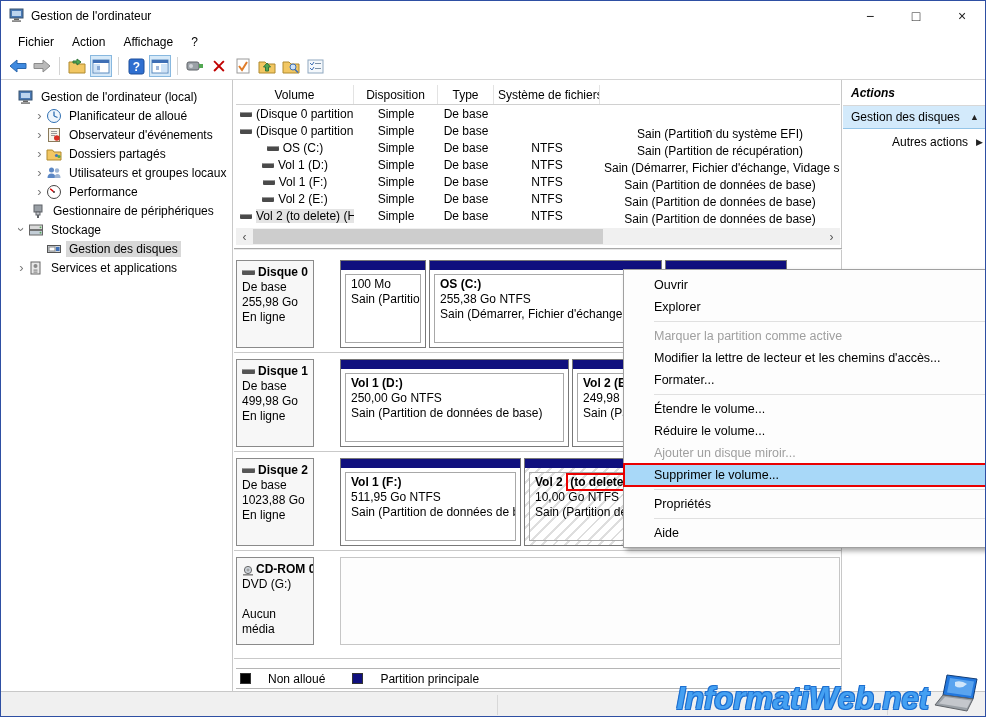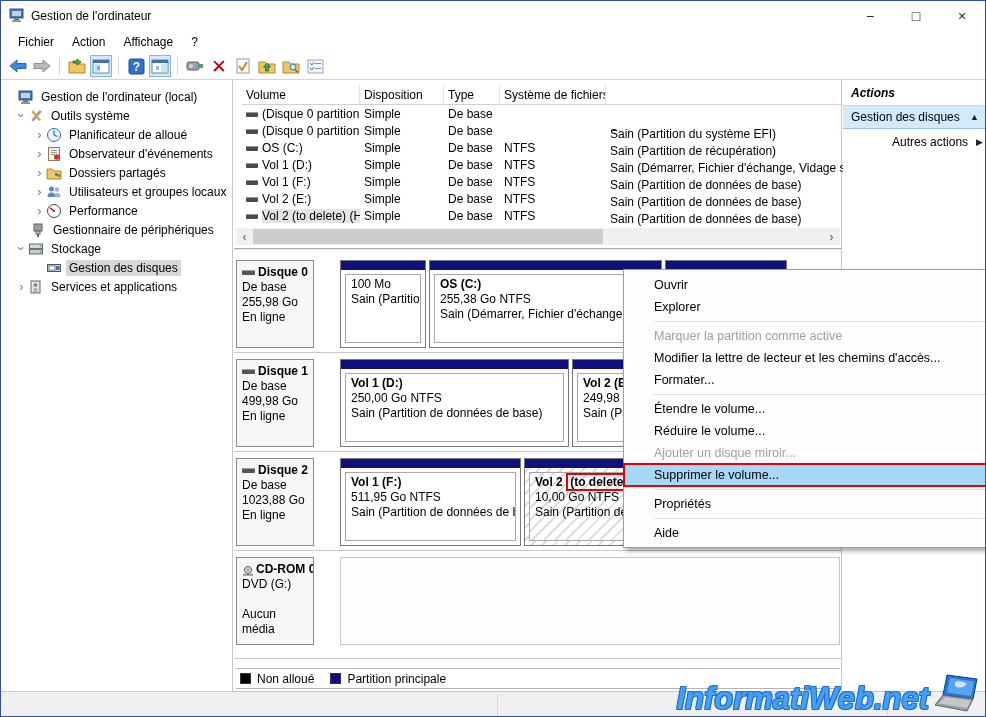--- a/index.html
+++ b/index.html
@@ -30,21 +30,21 @@
   .tree{ position:absolute; left:0; top:0; width:232px; height:611px; border-right:1px solid #c8c8c8; padding-top:7px; overflow:hidden; }
   .tree-row{ height:19px; display:flex; align-items:center; white-space:nowrap; }
   .tw-exp{ width:13px; text-align:center; color:#777; font-size:13px; display:inline-block; }
   .tw-exp.open{ transform:rotate(90deg); }
   .tree-icn{ width:16px; height:16px; margin-right:4px; flex:none; }
   .tree-label{ padding:1px 3px; }
   .tree-label.selected{ background:#d8d8d8; }
   
   .center{ position:absolute; left:233px; top:0; width:608px; height:611px; background:#fff; border-right:1px solid #c8c8c8; }
   
-  .vtable{ position:absolute; left:8px; top:5px; width:604px; }
+  .vtable{ position:absolute; left:2px; top:5px; width:604px;text-align:center; }
   .vt-head{ display:flex; height:20px; border-bottom:1px solid #d0d0d0; }
   .vt-h{ border-right:1px solid #e3e3e3; padding:3px 4px; overflow:hidden; white-space:nowrap; }
   .vt-row{ display:flex; height:17px; align-items:center; }
   .vt-c{ padding:0 4px; overflow:hidden; white-space:nowrap; flex:none; }
   .c0{ width:118px; } .c1{ width:84px; } .c2{ width:56px; } .c3{ width:106px; } .c4{ width:240px;margin-top:40px; }
   .vol-glyph{ display:inline-block; width:12px; height:5px; background:#4a4a4a; border-radius:1px; margin-right:4px; vertical-align:middle; box-shadow:inset 0 1px 0 #9a9a9a; }
   .sel-cell{ background:#e4e4e4; }
   
   .hscroll{ position:absolute; left:2px; top:148px; width:604px; height:17px; background:#f0f0f0; display:flex; align-items:center; }
   .hs-arrow{ width:17px; text-align:center; color:#555; font-size:12px; }
@@ -60,21 +60,21 @@
   .band{ position:absolute; left:106px; top:2px; width:500px; height:88px; display:flex; gap:3px; }
   .part{ height:88px; border:1px solid #787878; background:#fff; flex:none; position:relative; overflow:hidden; }
   .part-bar{ height:9px; background:#10107e; }
   .part-body{ position:absolute; left:4px; right:4px; top:13px; bottom:4px; border:1px solid #a8a8a8; background:#fff; padding:2px 5px; line-height:15px; white-space:nowrap; overflow:hidden; }
   .pl1{ font-weight:bold; }
   .hatch, .part-body.hatch{ background-image:repeating-linear-gradient(135deg,#dedede 0 2px,#ffffff 2px 8px); }
   .part.hatched{ background-image:repeating-linear-gradient(135deg,#dedede 0 2px,#ffffff 2px 8px); }
   .red-tag{ border:2px solid #ea0000; padding:0 2px; }
   .empty-band{ position:absolute; left:106px; top:2px; width:500px; height:88px; border:1px solid #c6c6c6; background:#fdfdfd; }
   
-  .legend{ position:absolute; left:2px; top:588px; width:604px; height:21px; border-top:1px solid #b5b5b5; border-bottom:1px solid #b5b5b5; display:flex; align-items:center; padding-left:4px; gap:6px; background:#fff; }
+  .legend{ position:absolute; left:2px; top:588px; width:604px; height:21px; border-top:1px solid #b5b5b5; border-bottom:1px solid #b5b5b5; display:flex; align-items:center; padding-left:4px; gap:17px; background:#fff; }
   .lg-sq{ width:11px; height:11px; display:inline-block; border:1px solid #333; }
   .legend .lg-label{ margin-right:10px; }
   
   .actions{ position:absolute; left:842px; top:0; width:144px; height:611px; background:#fff; }
   .act-title{ font-weight:bold; padding:6px 8px 5px 8px; border-bottom:1px solid #d7d7d7;font-style:italic; }
   .act-group{ display:flex; align-items:center; justify-content:space-between; background:#d3eafb; border-bottom:1px solid #94c5e8; padding:4px 8px; }
   .act-item{ display:flex; align-items:center; justify-content:flex-end; gap:8px; padding:6px 4px 6px 8px; }
   .tri{ font-size:9px; color:#222; }
   
   .ctxmenu{ position:absolute; left:622px; top:189px; width:420px; background:#fdfdfd; border:1px solid #a0a0a0; box-shadow:3px 3px 5px rgba(0,0,0,.35); padding:4px 0 3px 0; font-size:12.5px; z-index:20; }
@@ -208,28 +208,20 @@
     <div class="tree">
       <div class="tree-row" style="padding-left:4px">
         <span class="tw-exp"></span>
         <span class="tree-icn"><svg width="16" height="16" viewBox="0 0 16 16">
               <rect x="1" y="2" width="13" height="9" fill="#4a7ab5" stroke="#39536f"></rect>
               <rect x="3" y="4" width="9" height="5" fill="#bcd4ee"></rect>
               <rect x="5" y="11.5" width="5" height="1.6" fill="#666"></rect>
               <rect x="3" y="13.2" width="9" height="1.8" fill="#8a8a8a"></rect>
             </svg></span>
         <span class="tree-label">Gestion de l'ordinateur (local)</span>
-      </div>
-      <div class="tree-row" style="padding-left:14px">
-        <span class="tw-exp open">›</span>
-        <span class="tree-icn"><svg width="16" height="16" viewBox="0 0 16 16">
-              <rect x="7" y="1" width="2.6" height="13" fill="#9a9a9a" transform="rotate(40 8 8)"></rect>
-              <rect x="7.2" y="2" width="2.2" height="12" fill="#d8a32a" transform="rotate(-40 8 8)"></rect>
-            </svg></span>
-        <span class="tree-label">Outils système</span>
       </div>
       <div class="tree-row" style="padding-left:32px">
         <span class="tw-exp">›</span>
         <span class="tree-icn"><svg width="16" height="16" viewBox="0 0 16 16">
               <circle cx="8" cy="8" r="6.5" fill="#eef5fc" stroke="#2f6fb2"></circle>
               <line x1="8" y1="8" x2="8" y2="3.5" stroke="#2f6fb2" stroke-width="1.3"></line>
               <line x1="8" y1="8" x2="11.5" y2="9.5" stroke="#2f6fb2" stroke-width="1.3"></line>
             </svg></span>
         <span class="tree-label">Planificateur de alloué</span>
       </div>

